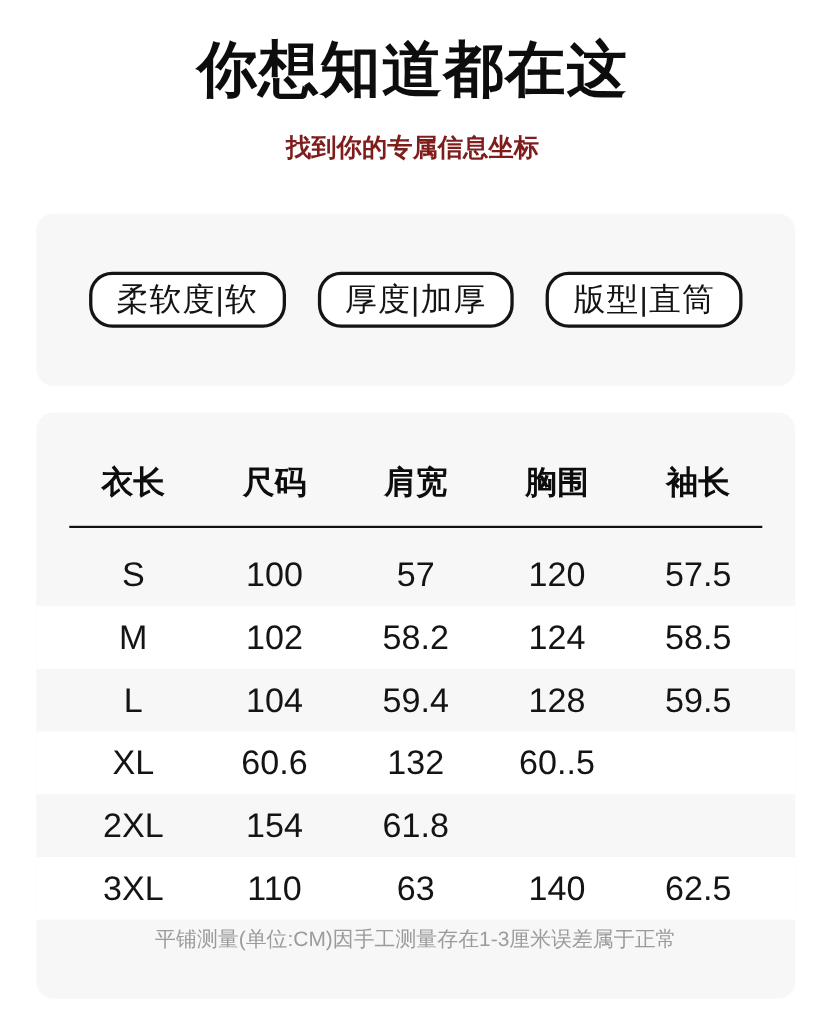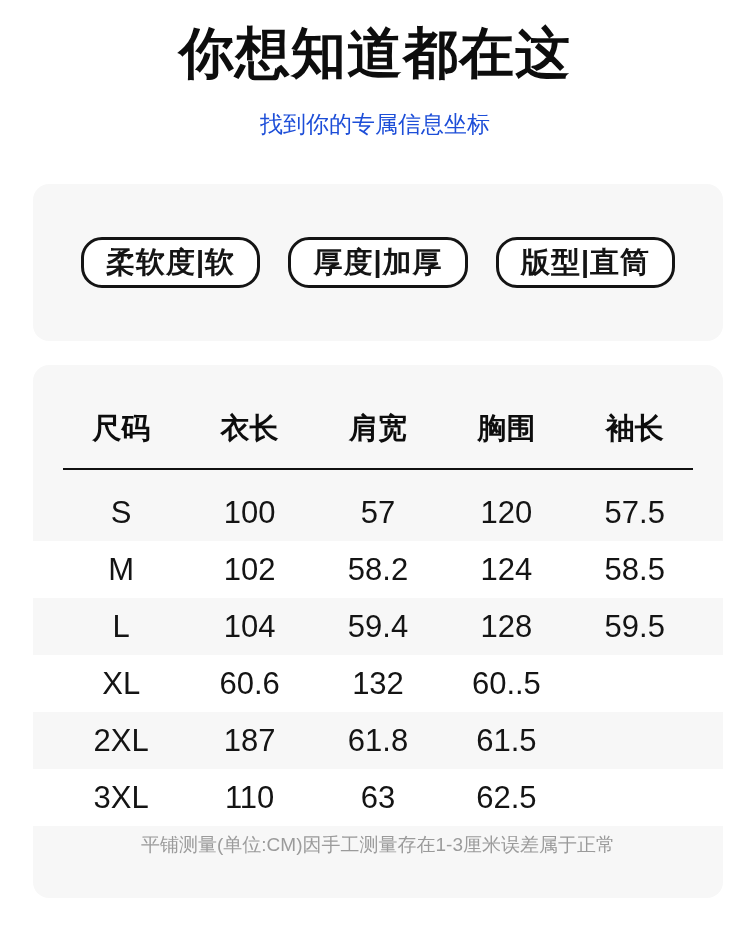--- a/index.html
+++ b/index.html
@@ -13,34 +13,34 @@
   * { margin: 0; padding: 0; box-sizing: border-box; }
   html, body {
     width: 750px;
     background: #ffffff;
     font-family: "Liberation Sans", "DejaVu Sans", sans-serif;
     color: var(--text-primary);
   }
   .page { width: 750px; height: 929px; overflow: hidden; background: #ffffff; }
 
   
-  .hero { padding-top: 20px; text-align: center; }
+  .hero { padding-top: 30px; text-align: center; }
   .hero h1 {
     font-size: 55px;
     line-height: 66px;
     font-weight: 900;
     letter-spacing: 1px;
     color: #0d0d0d;
   }
   .hero p {
     margin-top: 22px;
     font-size: 23px;
     line-height: 32px;
-    font-weight: 400;
-    color: #1d4ed8;
+    font-weight: 700;
+    color: #7f1d1d;
   }
 
   
   .card {
     margin-left: 33px;
     margin-right: 27px;
     background: var(--card-bg);
     border-radius: 16px;
   }
 
@@ -57,21 +57,21 @@
   .pill {
     height: 51px;
     display: flex;
     align-items: center;
     justify-content: center;
     padding: 0 22px;
     background: #ffffff;
     border: 3px solid var(--pill-border);
     border-radius: 21px;
     font-size: 29px;
-    font-weight: 700;
+    font-weight: 400;
     color: var(--pill-border);
     white-space: nowrap;
     letter-spacing: 1px;
   }
 
   
   .table-card { height: 533px; }
   .thead {
     display: grid;
     grid-template-columns: repeat(5, 1fr);
@@ -118,22 +118,22 @@
 
   <div class="card attrs-card">
 
   <div class="pill">柔软度|软</div>
       <div class="pill">厚度|加厚</div>
       <div class="pill">版型|直筒</div>
     </div>
 
   <div class="card table-card">
     <div class="thead">
+        <div class="th">衣长</div>
         <div class="th">尺码</div>
-        <div class="th">衣长</div>
         <div class="th">肩宽</div>
         <div class="th">胸围</div>
         <div class="th">袖长</div>
       </div>
     <div class="divider"></div>
     <div class="tbody">
         <div class="tr">
           <div class="td">S</div>
           <div class="td">100</div>
           <div class="td">57</div>
@@ -155,27 +155,27 @@
           <div class="td">59.5</div>
         </div>
         <div class="tr stripe">
           <div class="td">XL</div>
           <div class="td">60.6</div>
           <div class="td">132</div>
           <div class="td">60..5</div>
         </div>
         <div class="tr">
           <div class="td">2XL</div>
-          <div class="td">187</div>
+          <div class="td">154</div>
           <div class="td">61.8</div>
-          <div class="td">61.5</div>
         </div>
         <div class="tr stripe">
           <div class="td">3XL</div>
           <div class="td">110</div>
           <div class="td">63</div>
+          <div class="td">140</div>
           <div class="td">62.5</div>
         </div>
       </div>
     <p class="note">平铺测量(单位:CM)因手工测量存在1-3厘米误差属于正常</p>
   </div>
 
 </div>
 
 </body></html>

